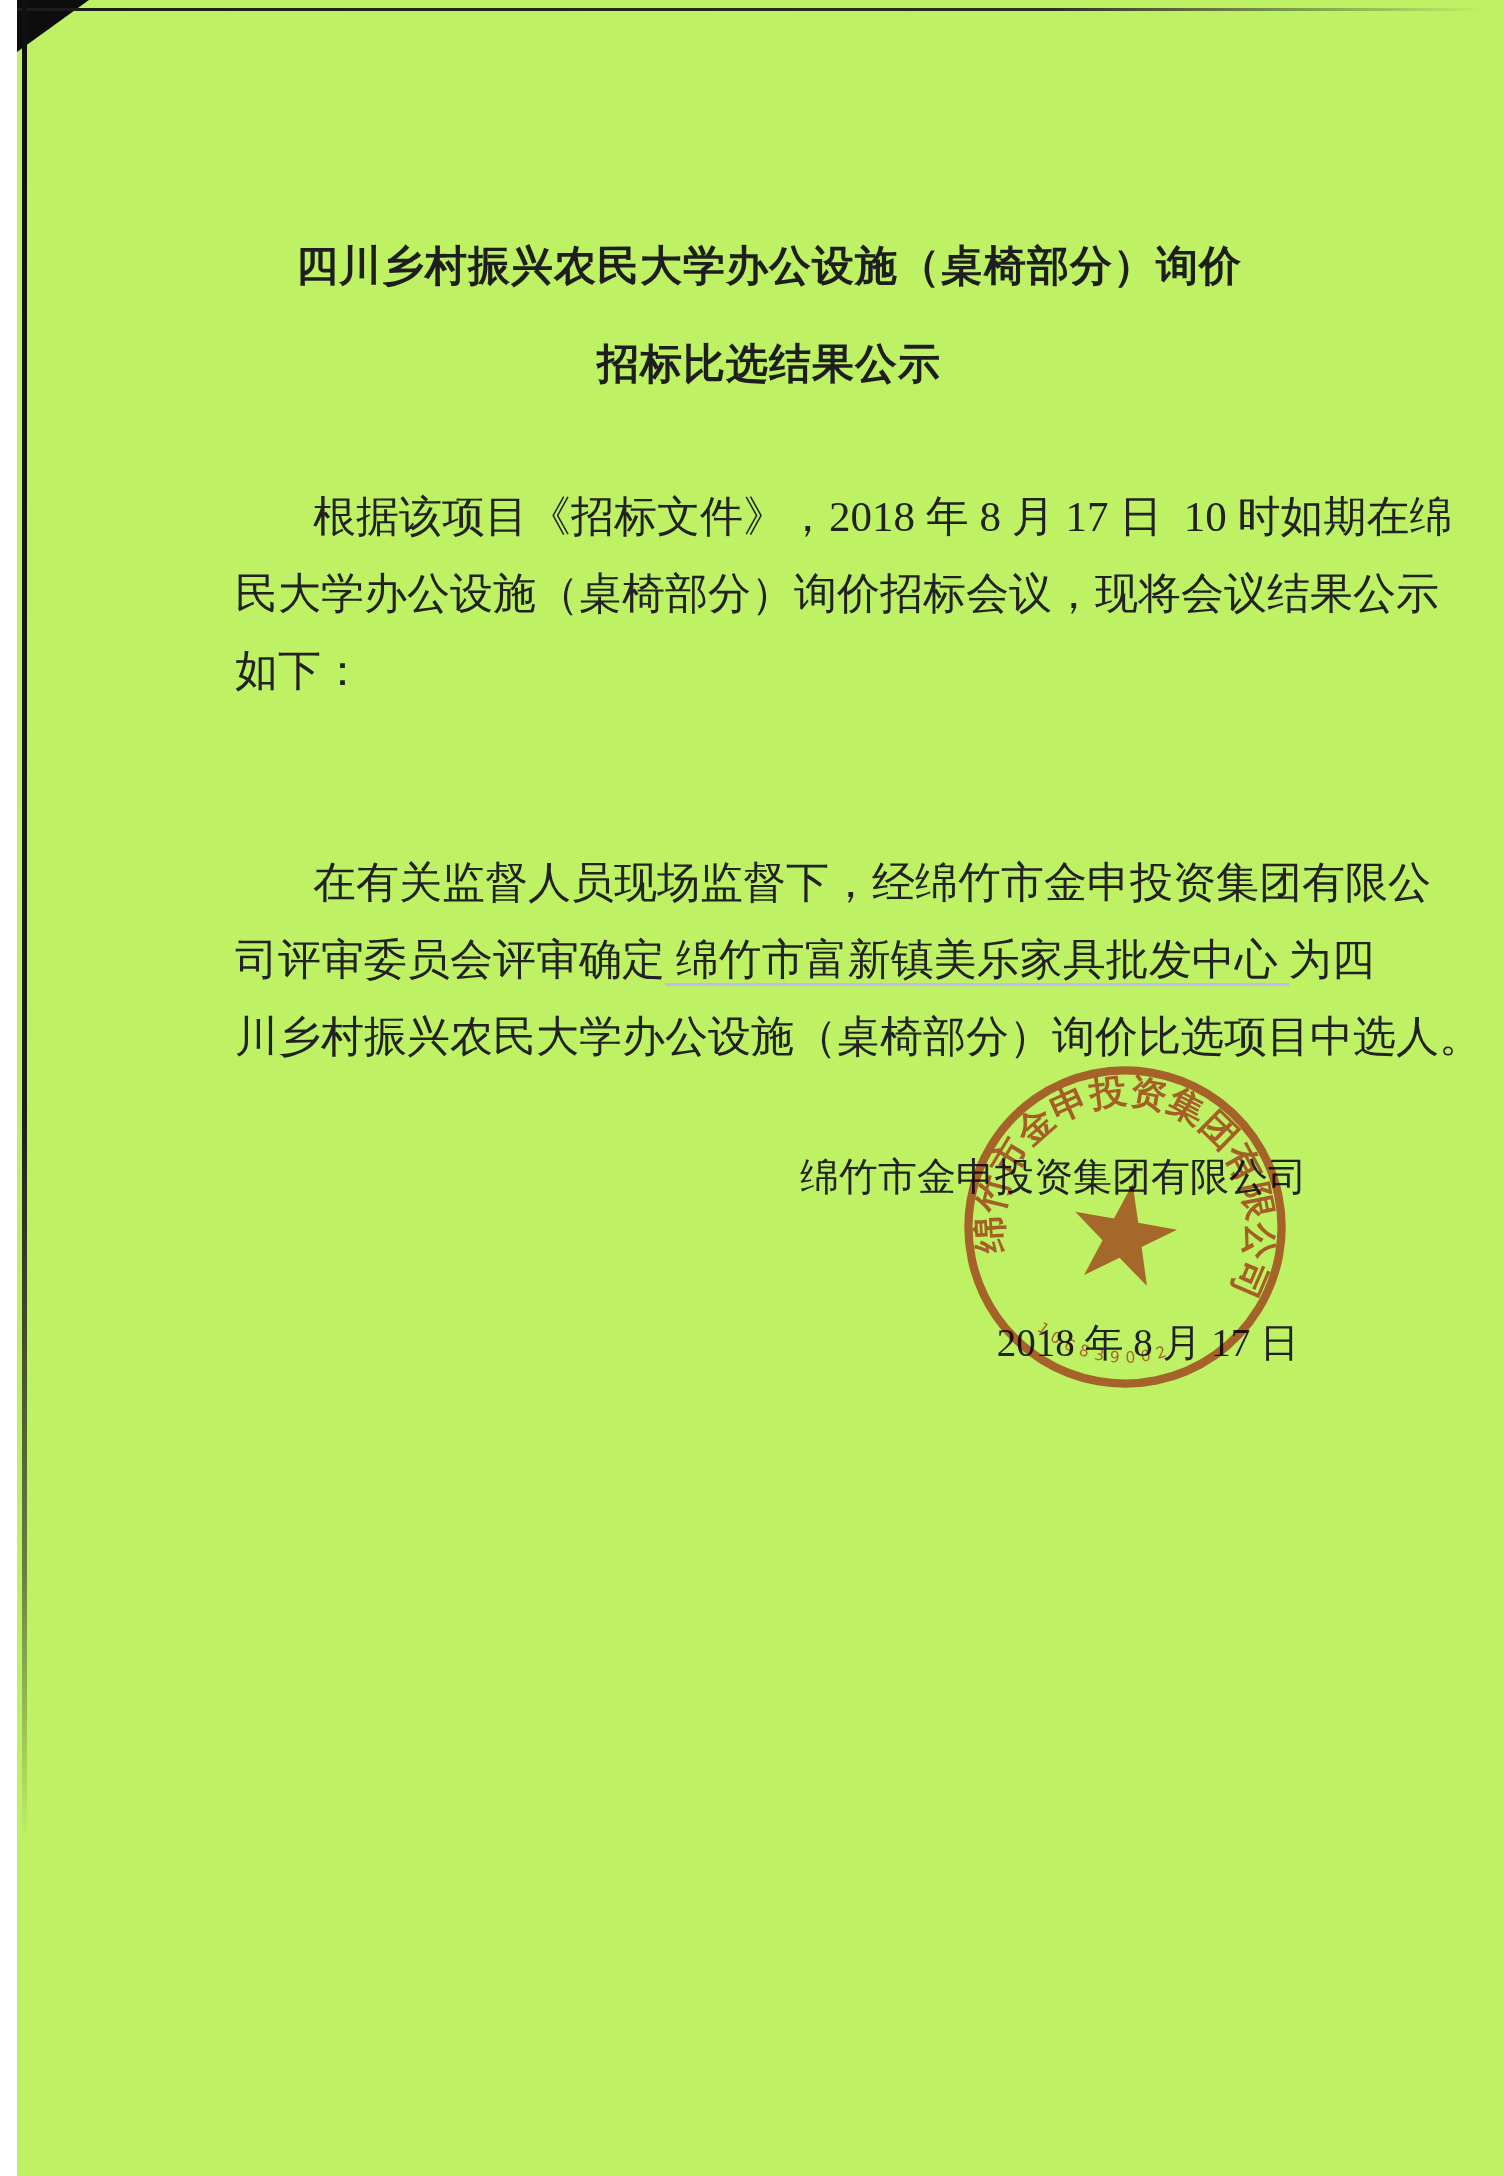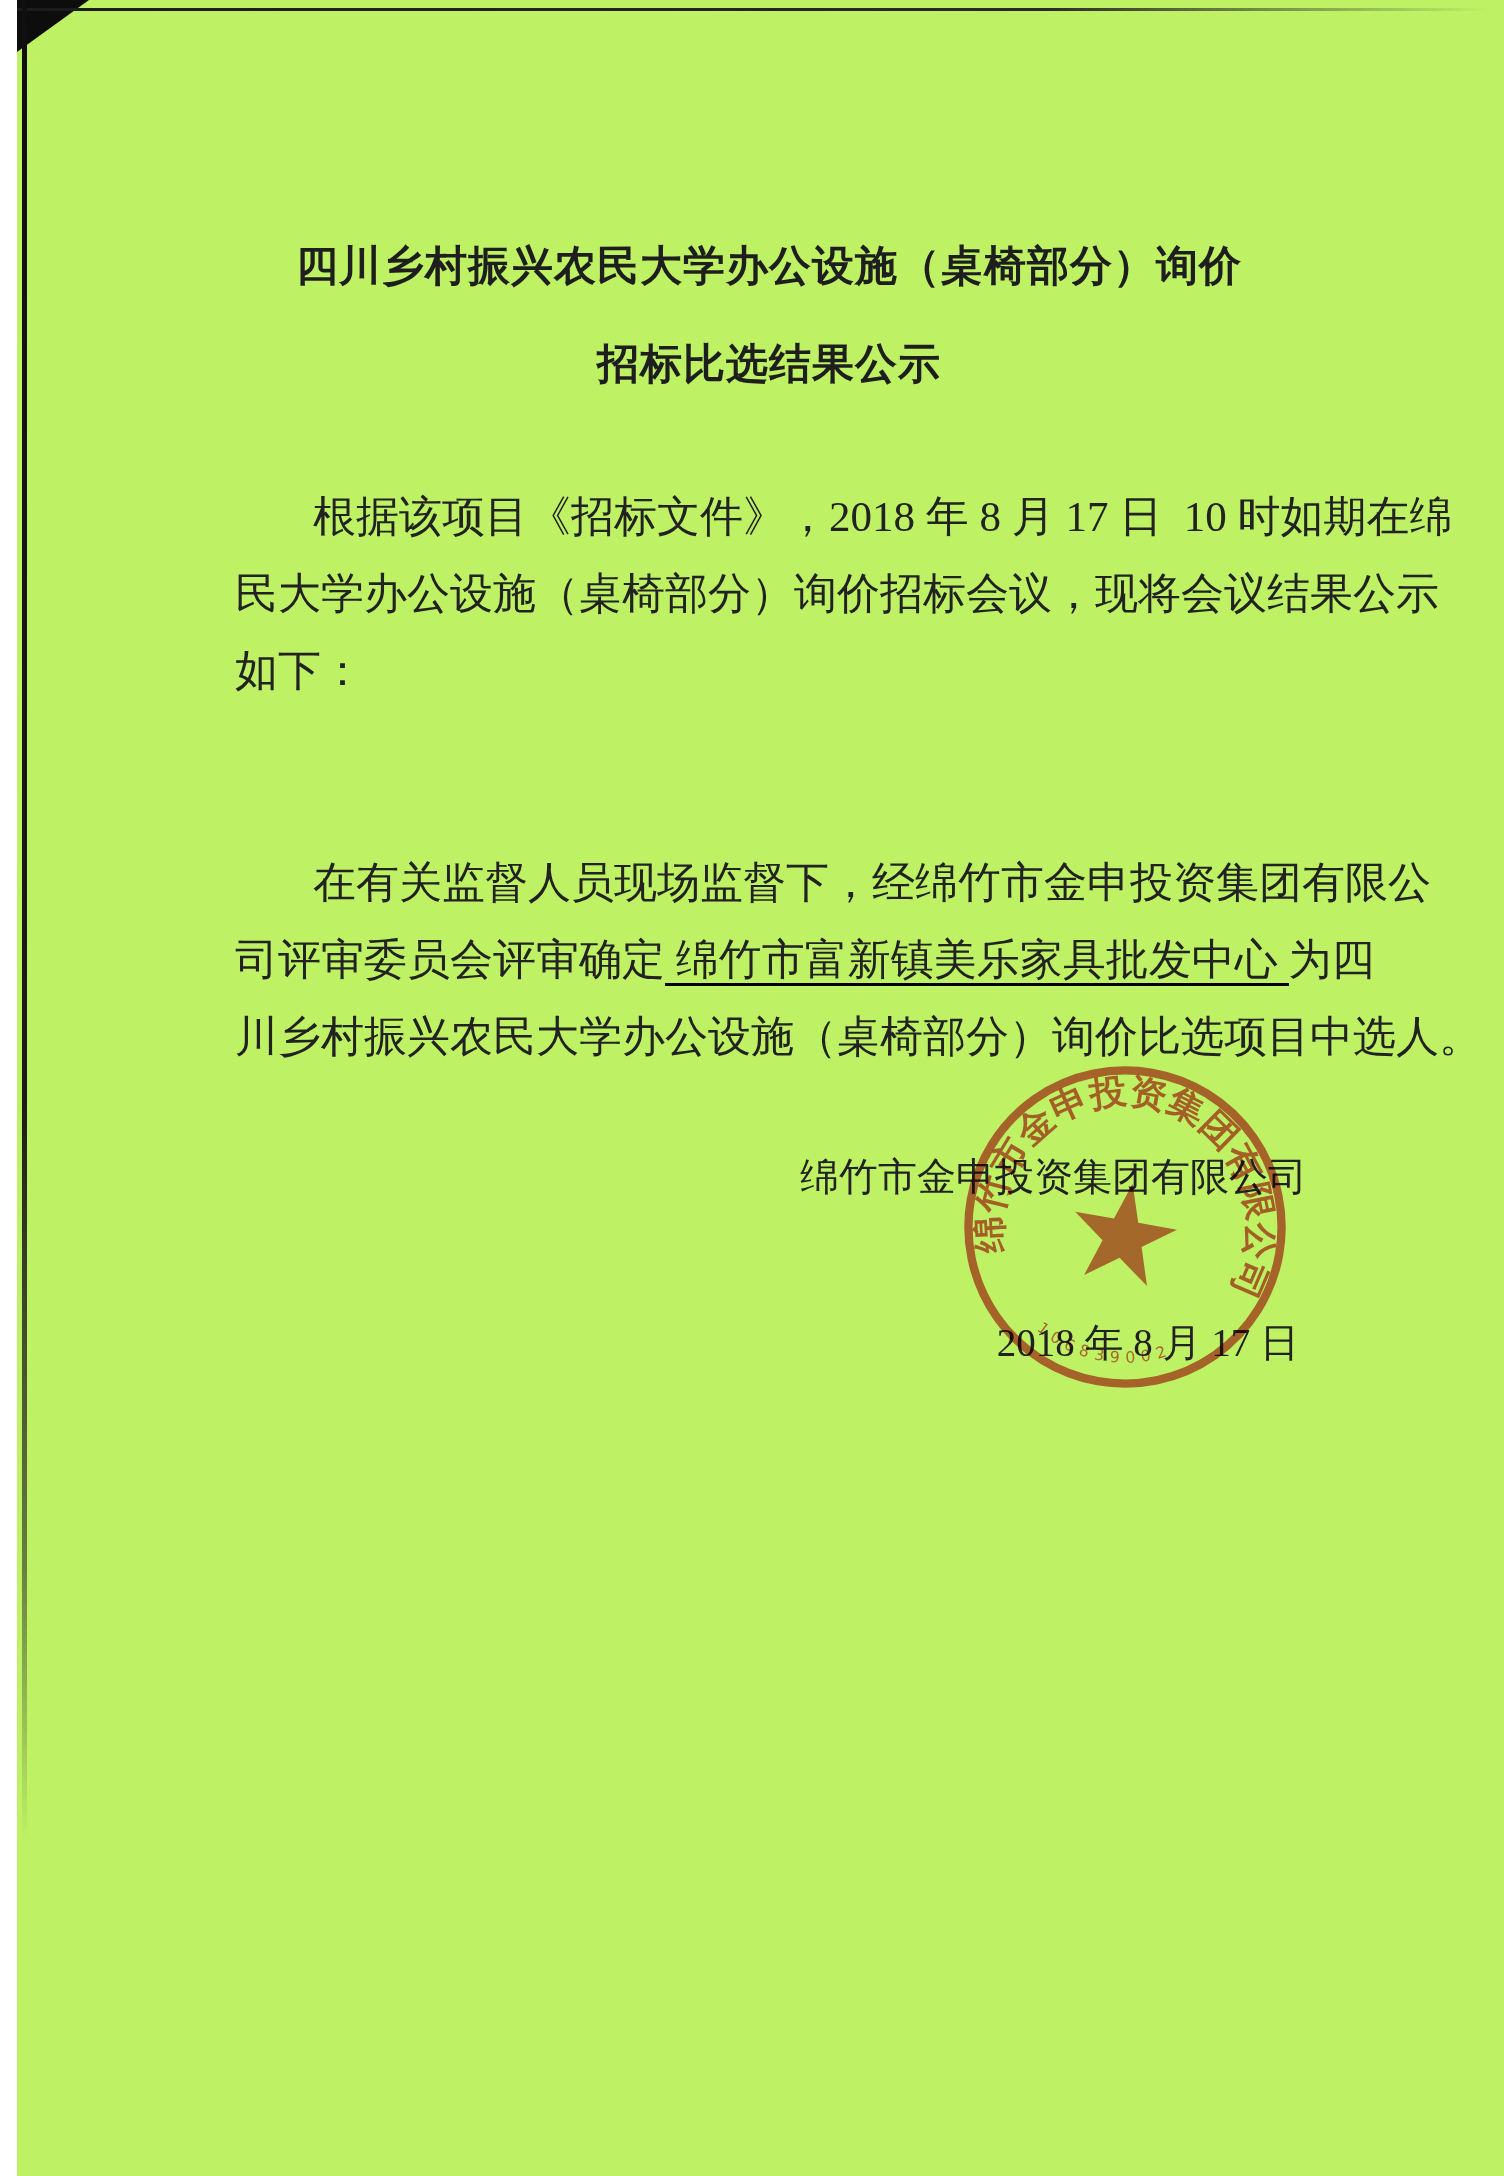--- a/index.html
+++ b/index.html
@@ -49,21 +49,21 @@
     position: absolute; left: 218px; width: 1078px;
     font-size: 43px; line-height: 77px;
     color: #222;
     letter-spacing: 0px;
   }
   .para1 { top: 478px; }
   .para2 { top: 844px; text-align: right; }
   .line { white-space: pre; }
   .indent { text-indent: 78px; }
   .uline {
-    border-bottom: 3px solid #000000;
+    border-bottom: 3px solid #c4b5fd;
     white-space: pre;
   }
 
   .signature {
     position: absolute; top: 1150px; right: 214px;
     font-size: 39px; color: #222;
     z-index: 2;
   }
   .date {
     position: absolute; top: 1316px; right: 222px;

